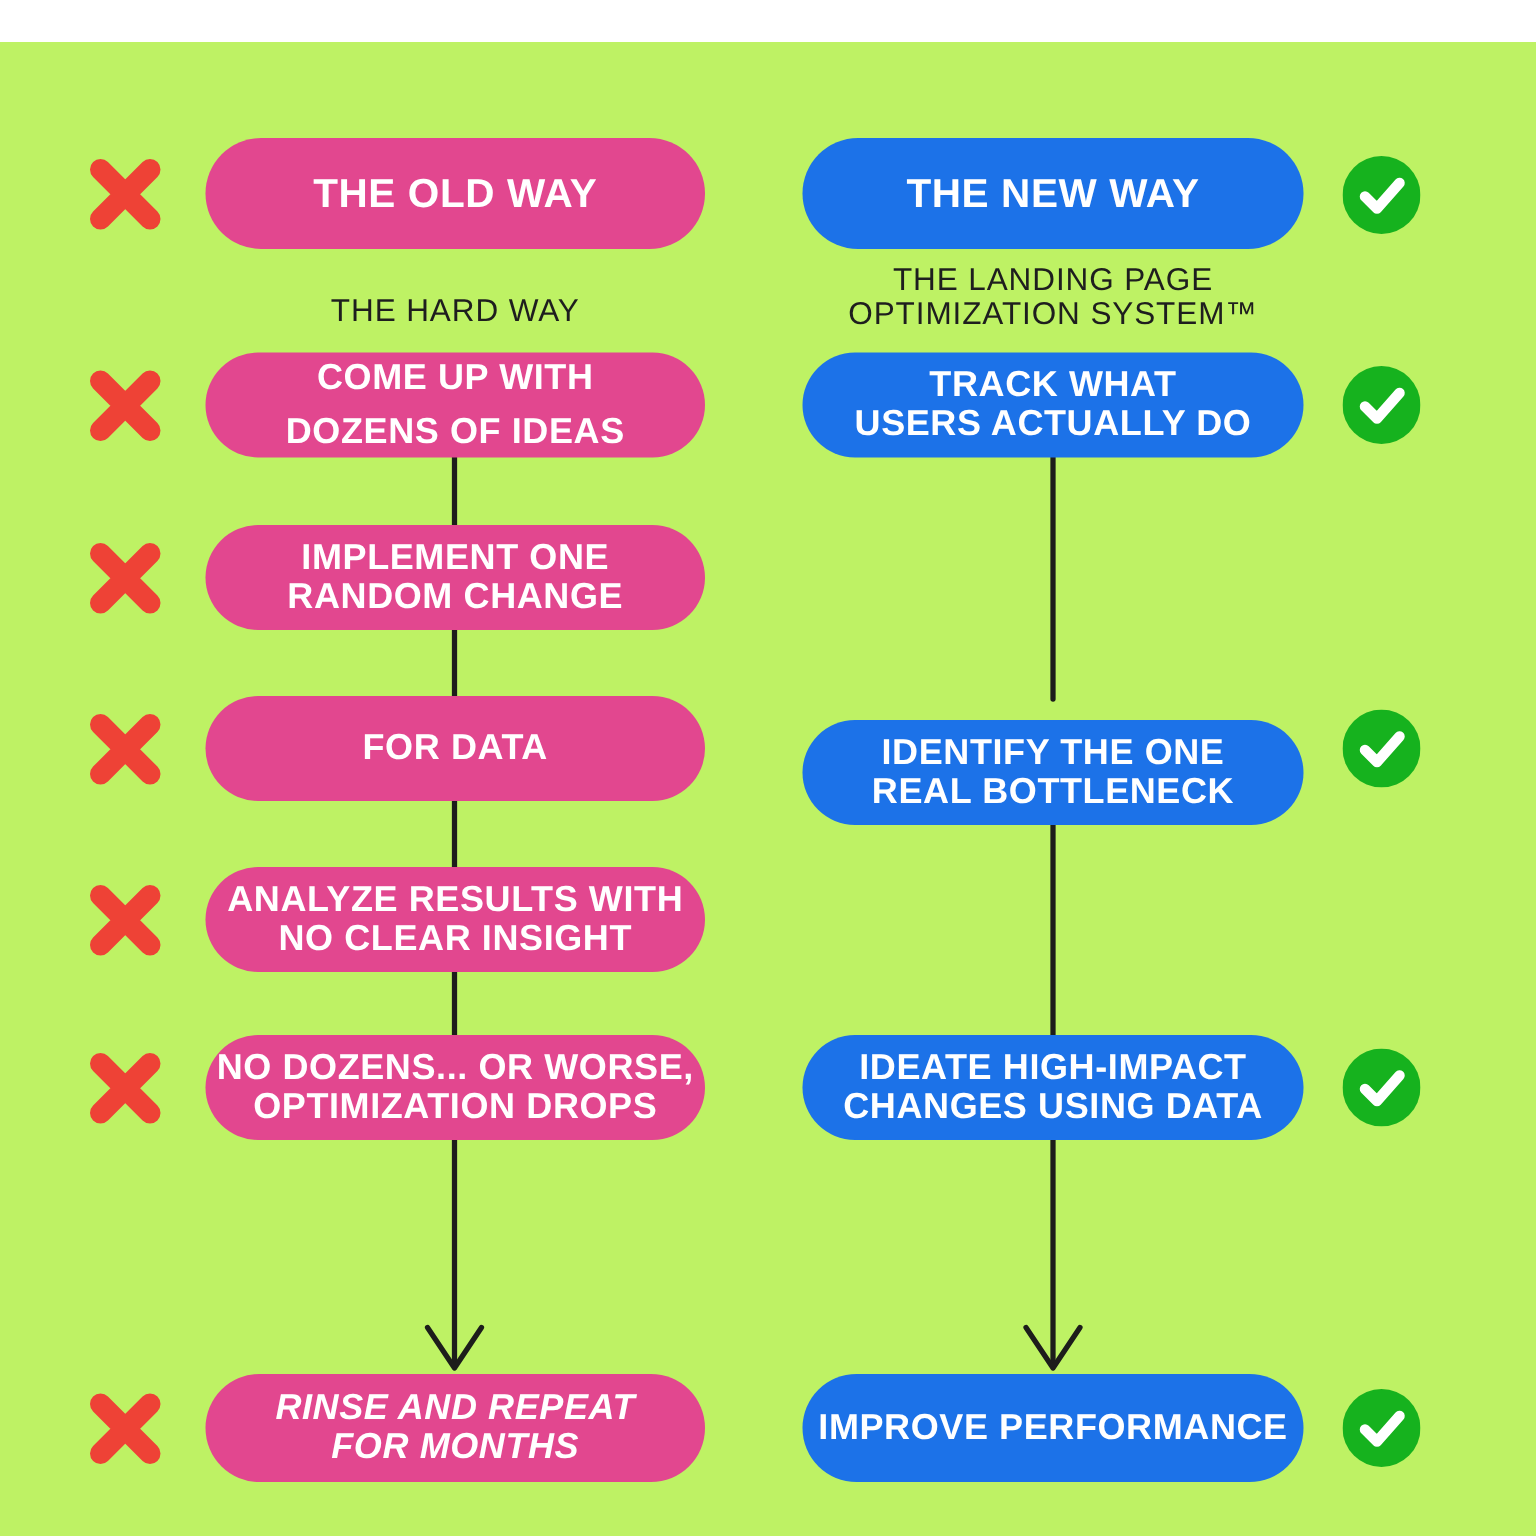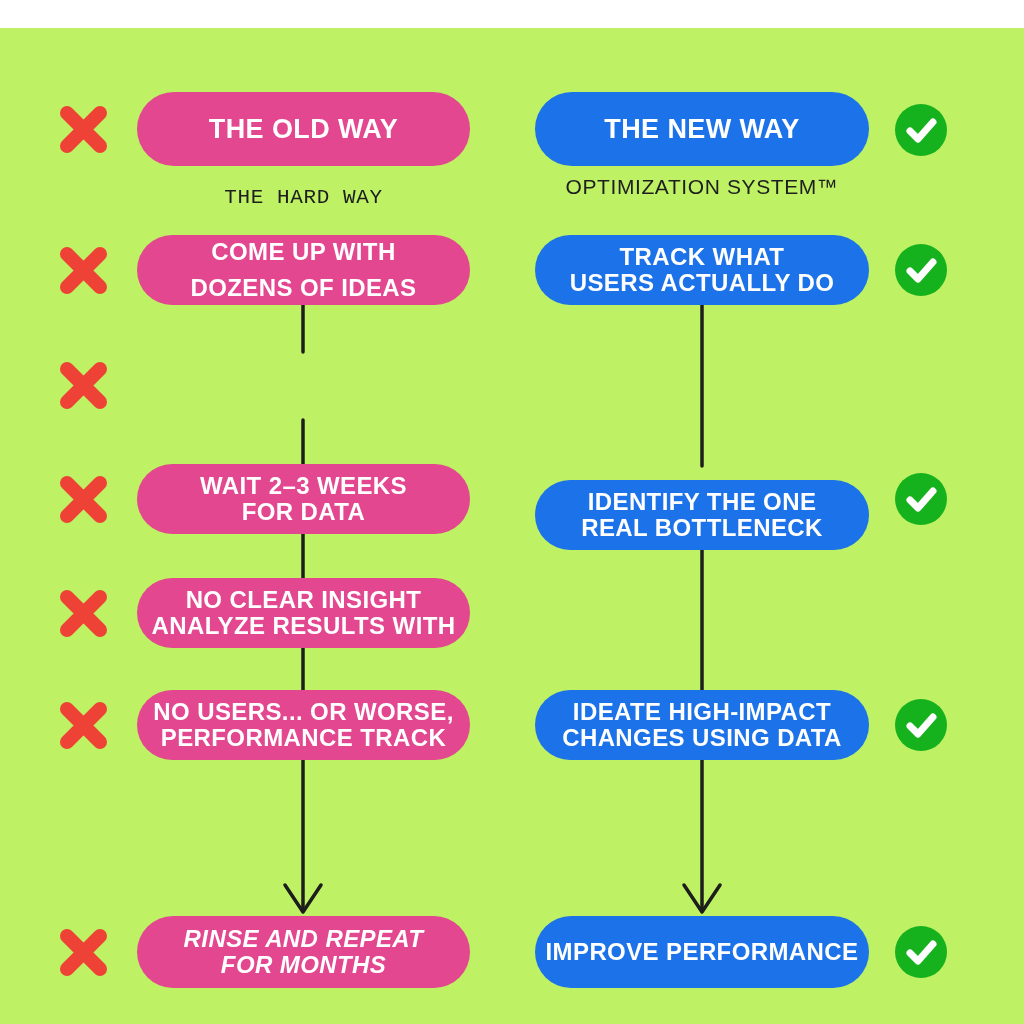--- a/index.html
+++ b/index.html
@@ -119,39 +119,42 @@
   <span class="icon" style="left:57px; top:898px;">
     <svg viewBox="0 0 53 53">
         <path d="M10 10 L43 43 M43 10 L10 43" stroke="var(--cross,#ee4236)" stroke-width="14" stroke-linecap="round" fill="none"></path>
       </svg>
   </span>
 
   <div class="pill pink header" style="top:64px;">
     <span>THE OLD WAY</span>
   </div>
 
-  <div class="subtitle" style="left:137px; top:158px; width:333px;font-family:Liberation Mono, monospace;">
+  <div class="subtitle" style="left:137px; top:168px; width:333px;">
     <span>THE HARD WAY</span>
   </div>
 
   <div class="pill pink" style="top:207px; height:70px;gap:10px;">
     <span>COME UP WITH</span>
     <span>DOZENS OF IDEAS</span>
   </div>
+  <div class="pill pink" style="top:322px; height:70px;">
+    <span>IMPLEMENT ONE</span>
+    <span>RANDOM CHANGE</span>
+  </div>
   <div class="pill pink" style="top:436px; height:70px;">
-    <span>WAIT 2–3 WEEKS</span>
     <span>FOR DATA</span>
   </div>
   <div class="pill pink" style="top:550px; height:70px;">
+    <span>ANALYZE RESULTS WITH</span>
     <span>NO CLEAR INSIGHT</span>
-    <span>ANALYZE RESULTS WITH</span>
   </div>
   <div class="pill pink" style="top:662px; height:70px;">
-    <span>NO USERS... OR WORSE,</span>
-    <span>PERFORMANCE TRACK</span>
+    <span>NO DOZENS... OR WORSE,</span>
+    <span>OPTIMIZATION DROPS</span>
   </div>
   <div class="pill pink" style="top:888px; height:72px;font-style:italic;">
     <span>RINSE AND REPEAT</span>
     <span>FOR MONTHS</span>
   </div>
 
   <span class="icon" style="left:895px; top:76px; width:52px; height:52px;">
     <svg viewBox="0 0 52 52">
         <circle cx="26" cy="26" r="26" fill="var(--check-circle,#16b21e)"></circle>
         <path d="M15 27 L23 35 L38 18" stroke="var(--check-mark,#ffffff)" stroke-width="7" stroke-linecap="round" stroke-linejoin="round" fill="none"></path>
@@ -180,20 +183,21 @@
         <circle cx="26" cy="26" r="26" fill="var(--check-circle,#16b21e)"></circle>
         <path d="M15 27 L23 35 L38 18" stroke="var(--check-mark,#ffffff)" stroke-width="7" stroke-linecap="round" stroke-linejoin="round" fill="none"></path>
       </svg>
   </span>
 
   <div class="pill blue header" style="top:64px;text-align:center;">
     <span>THE NEW WAY</span>
   </div>
 
   <div class="subtitle" style="left:535px; top:147px; width:334px;">
+    <span>THE LANDING PAGE</span>
     <span>OPTIMIZATION SYSTEM™</span>
   </div>
 
   <div class="pill blue" style="top:207px; height:70px;align-items:center;">
     <span>TRACK WHAT</span>
     <span>USERS ACTUALLY DO</span>
   </div>
   <div class="pill blue" style="top:452px; height:70px;">
     <span>IDENTIFY THE ONE</span>
     <span>REAL BOTTLENECK</span>

